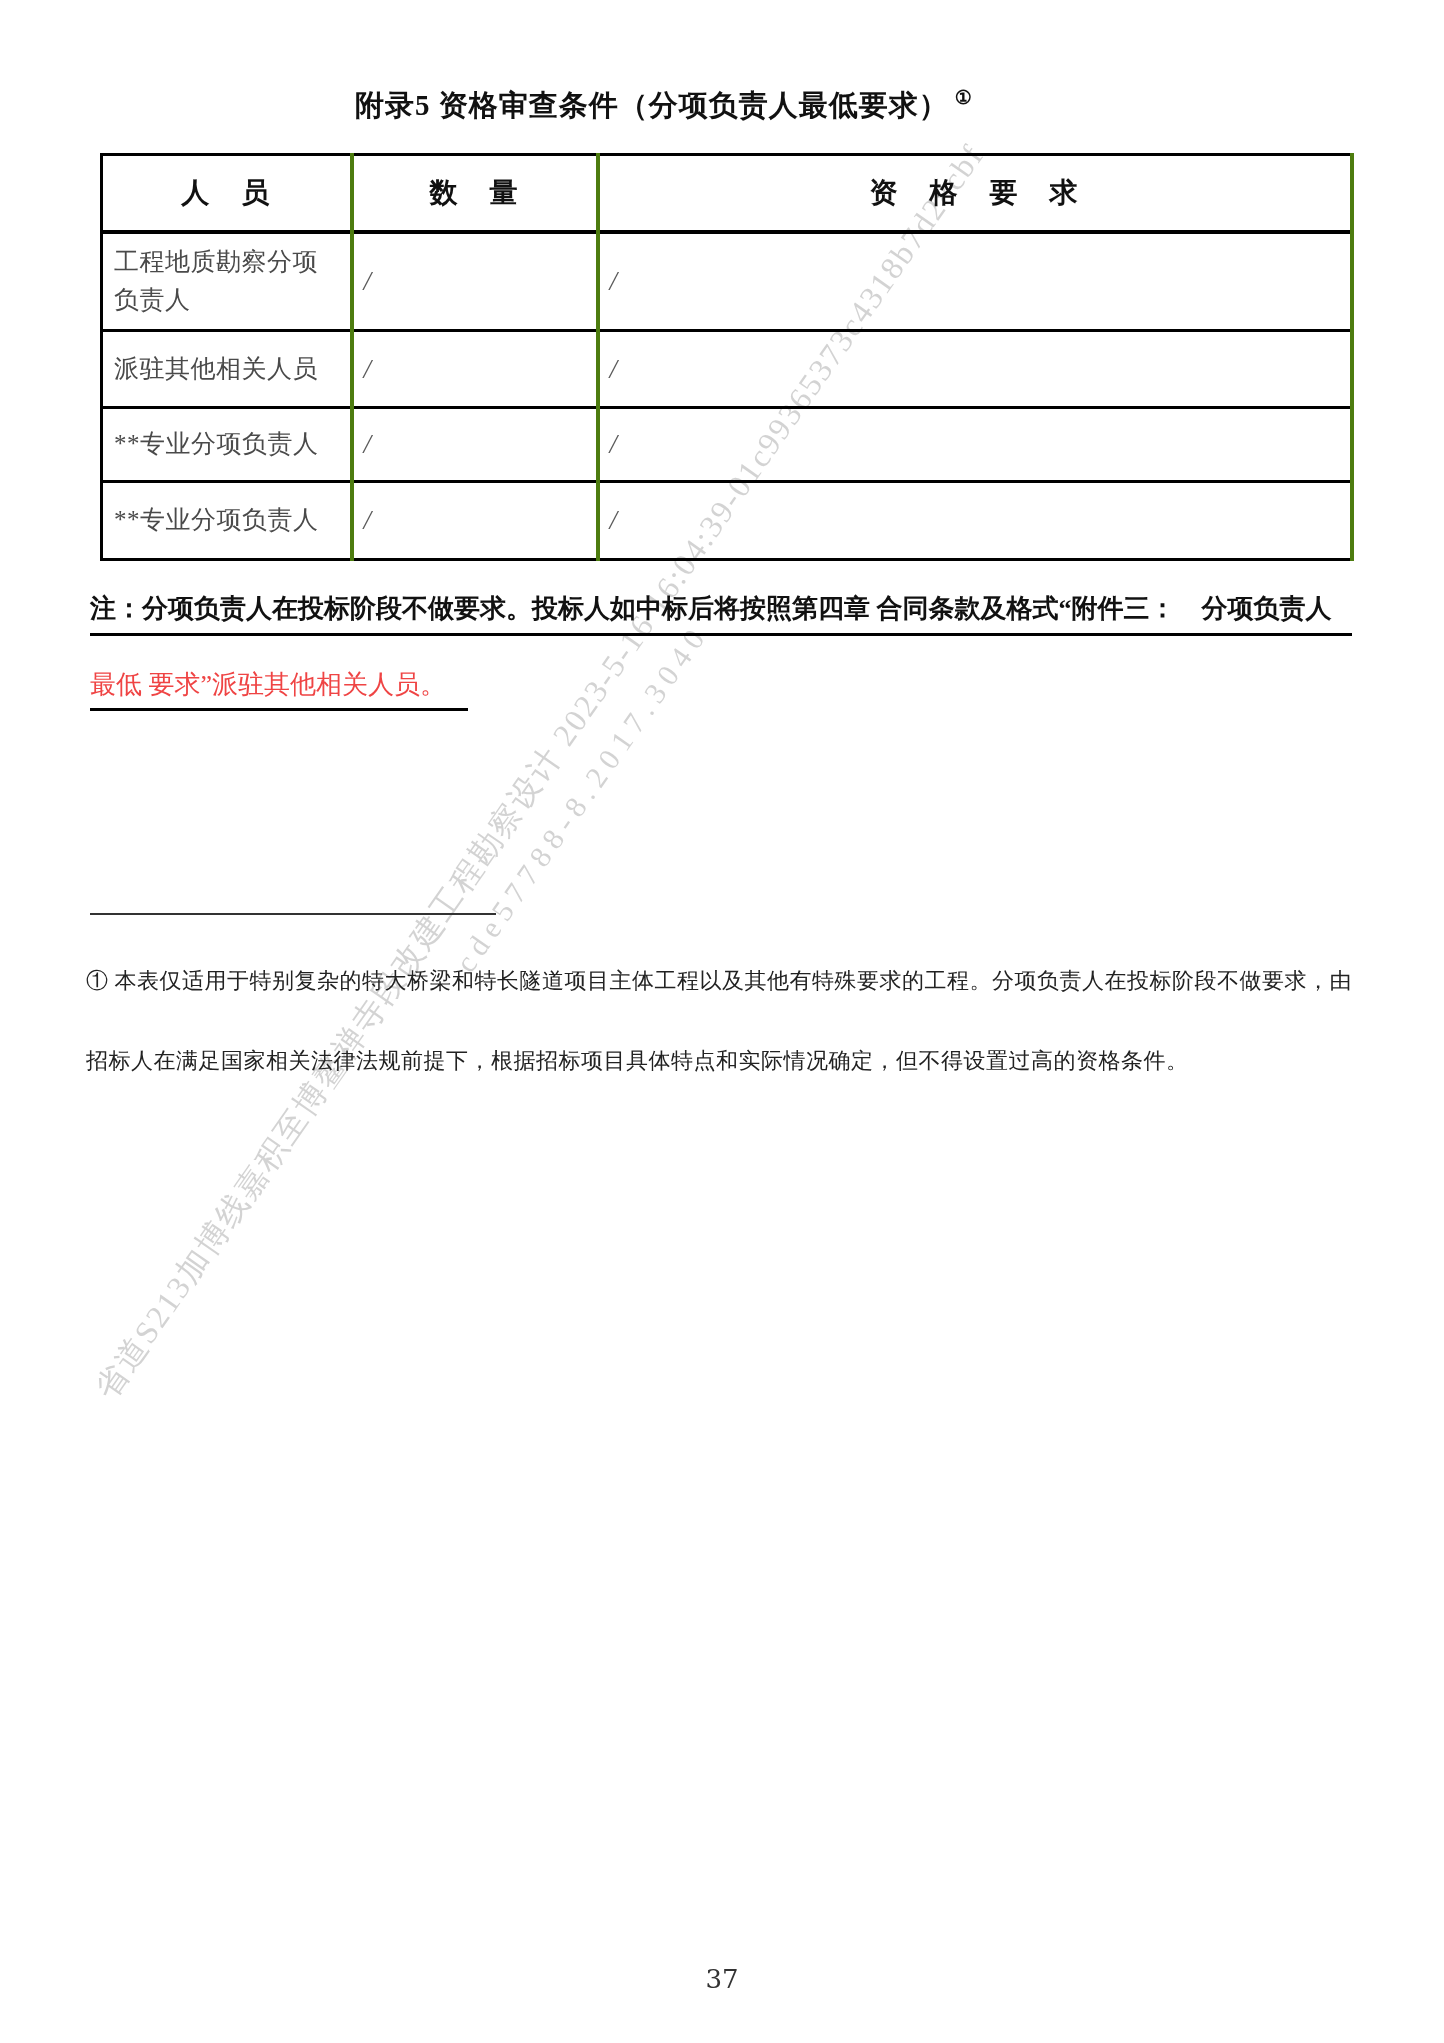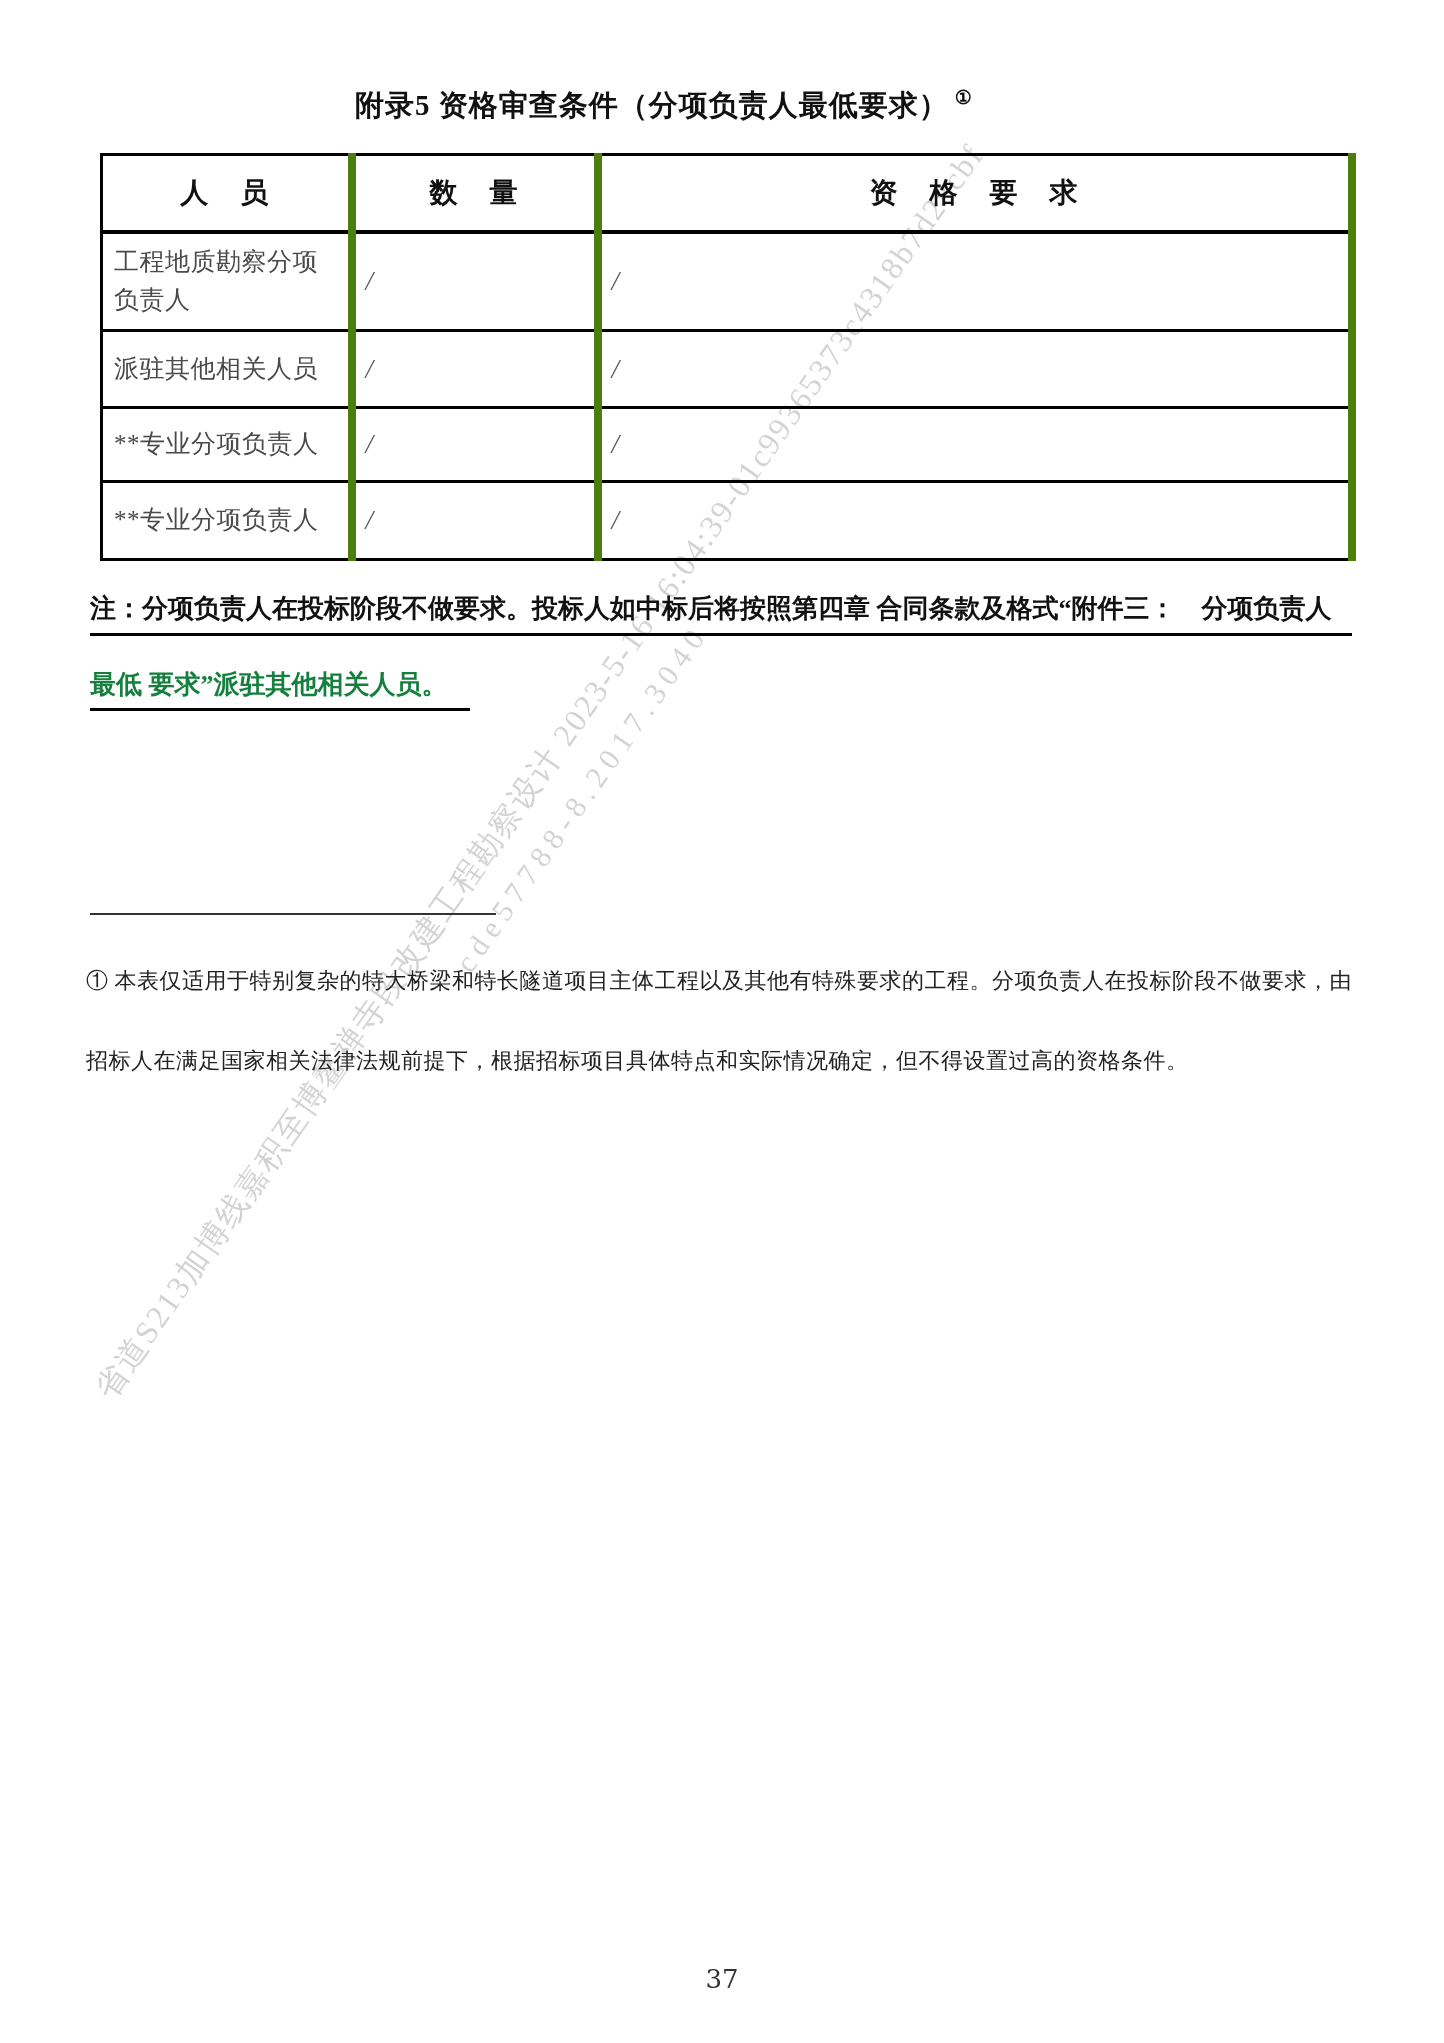--- a/index.html
+++ b/index.html
@@ -52,21 +52,21 @@
     position: absolute; left: 100px; top: 153px;
     width: 1250px;
     border-collapse: collapse;
     table-layout: fixed;
   }
   .qual-table col.c1 { width: 250px; }
   .qual-table col.c2 { width: 246px; }
   .qual-table col.c3 { width: 754px; }
   .qual-table th, .qual-table td {
     border-left: 2px solid #000;
-    border-right: 8px solid #4d7c0f;
+    border-right: 4px solid #4d7c0f;
     vertical-align: middle;
   }
   .qual-table tr { border-bottom: 3px solid #000; }
   .qual-table { border: 3px solid #000; }
   .qual-table thead tr { border-bottom: 4px solid #000; height: 77px; }
   .qual-table th {
     font-size: 28px; font-weight: bold; color: #111;
     text-align: center; letter-spacing: 2px;
   }
   .row-1 { height: 99px; }
@@ -90,21 +90,21 @@
     position: absolute; left: 90px; top: 593px;
     width: 1262px;
     font-size: 26px; font-weight: bold; color: #111;
     white-space: nowrap; line-height: 32px;
     padding-bottom: 8px;
     border-bottom: 3px solid #000;
   }
   .note-line2 {
     position: absolute; left: 90px; top: 669px;
     display: inline-block;
-    font-size: 26px; font-weight: bold; color: #15803d;
+    font-size: 26px; font-weight: normal; color: #ef4444;
     white-space: nowrap; line-height: 32px;
     padding: 0 22px 7px 0;
     border-bottom: 3px solid #000;
   }
 
   
   .footnote-separator {
     position: absolute; left: 90px; top: 913px;
     width: 406px; height: 0;
     border-top: 2px solid #333;

